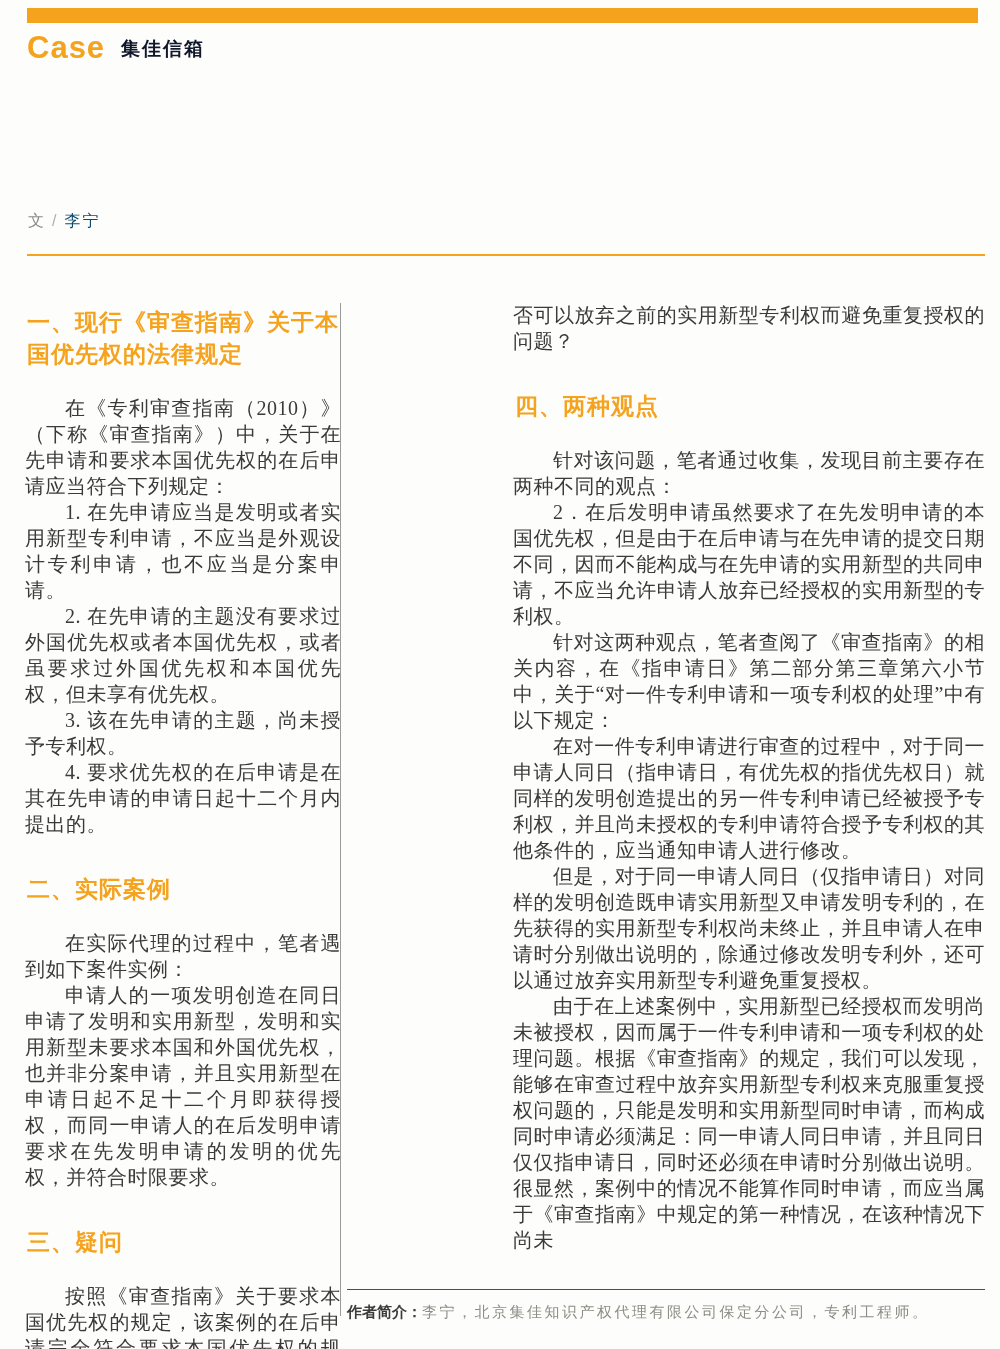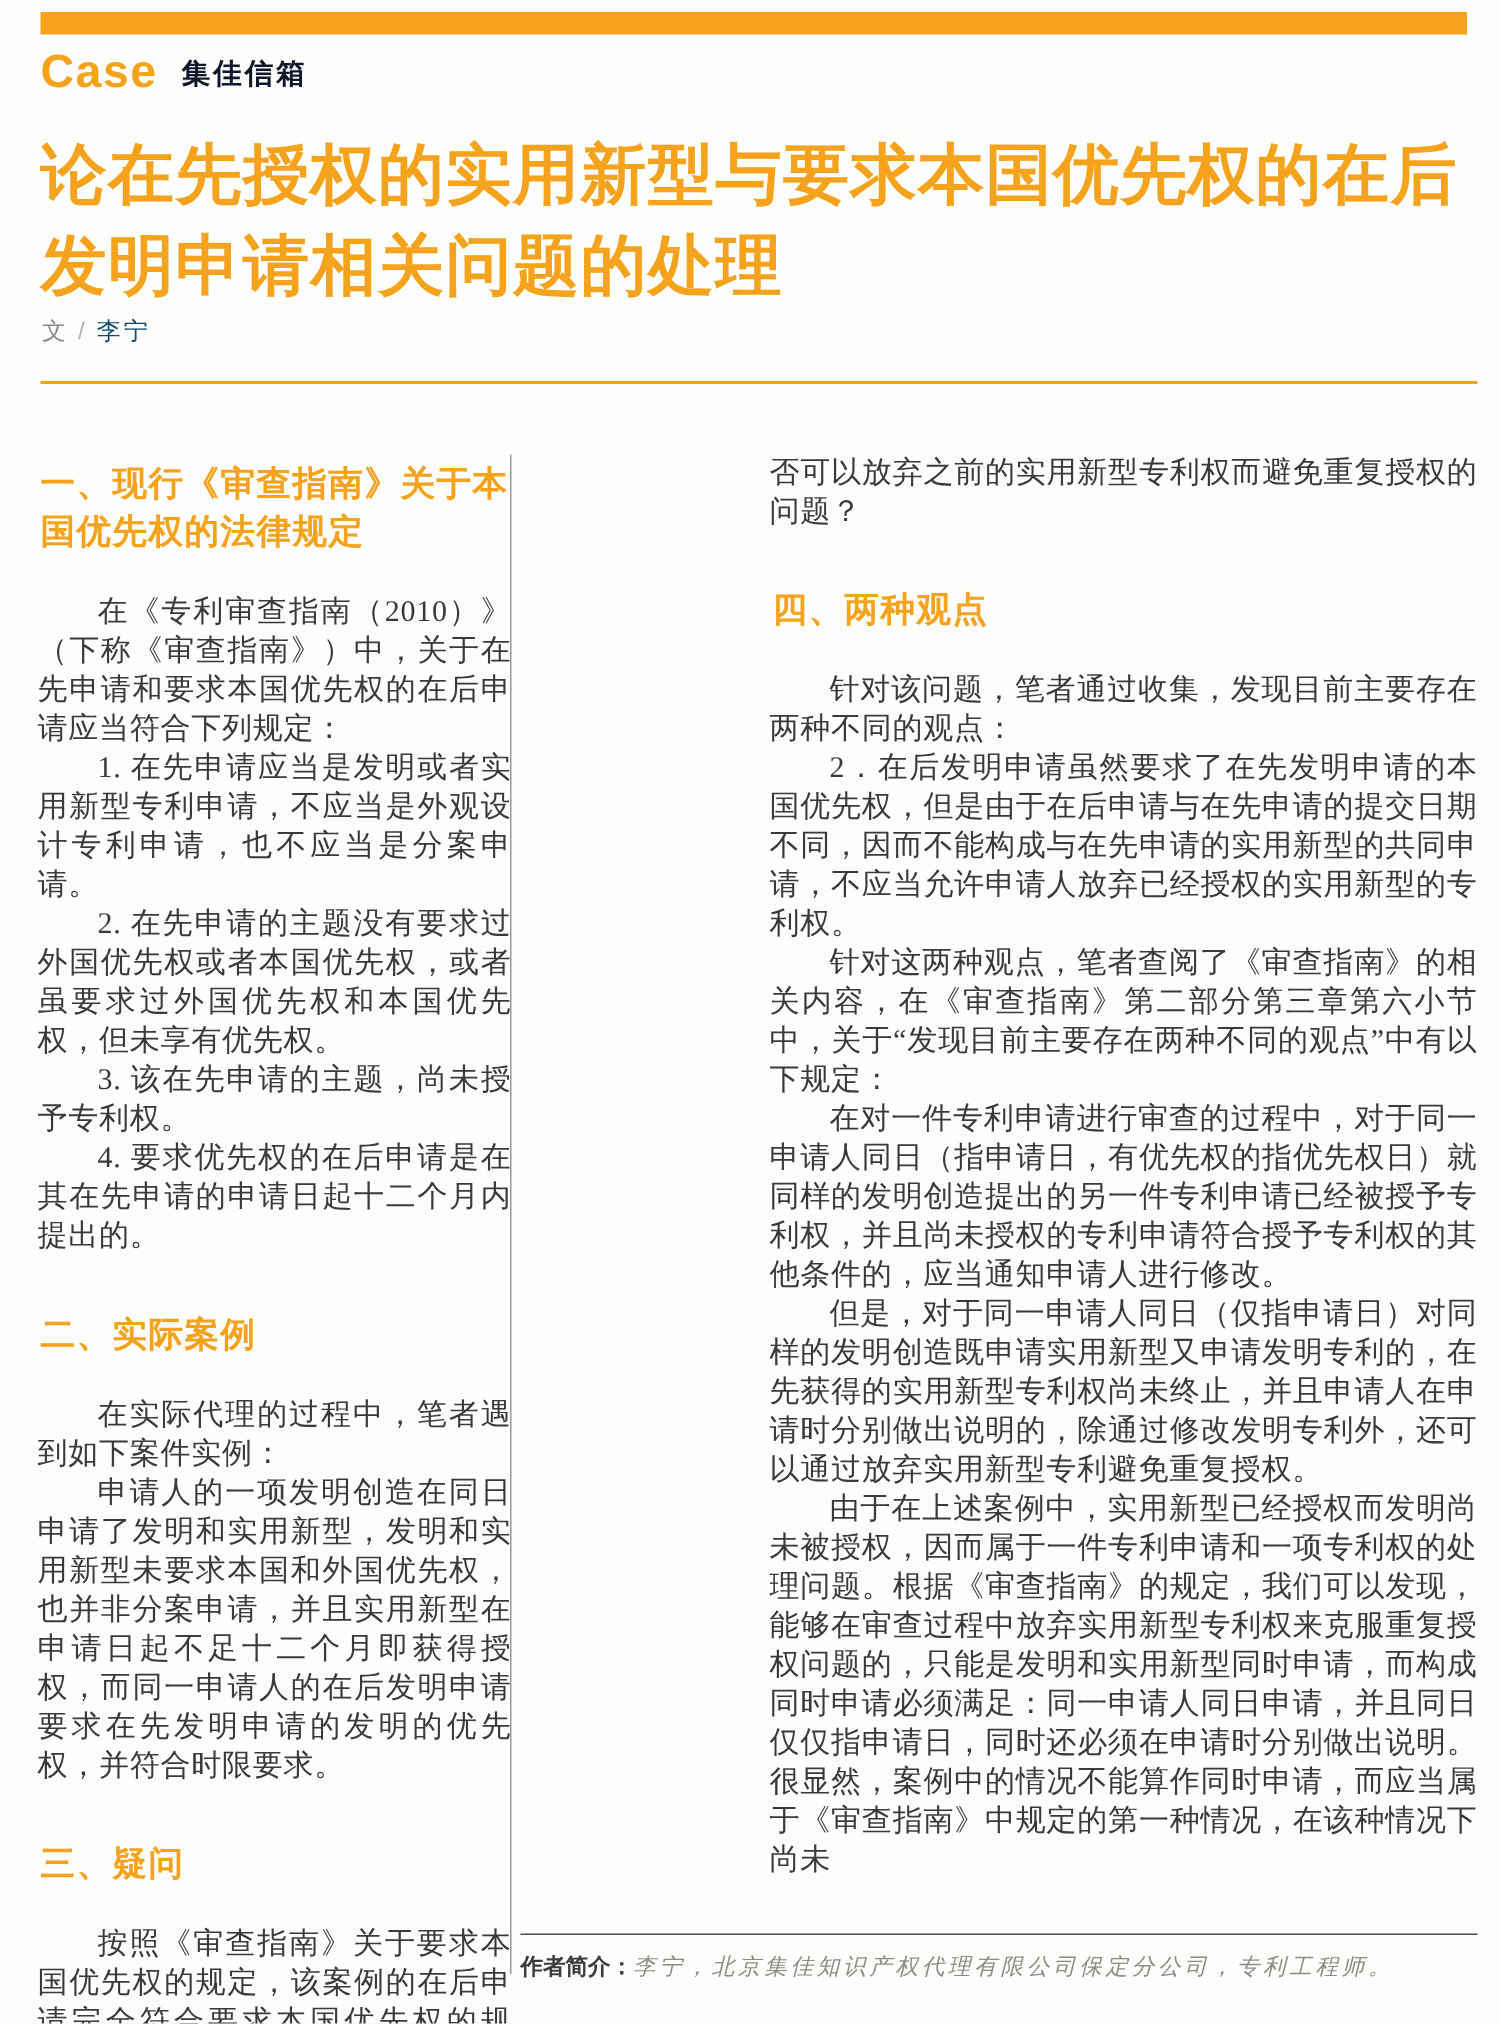--- a/index.html
+++ b/index.html
@@ -120,41 +120,36 @@
     width:640px;
     font-size:15px;
     line-height:22px;
   }
   .fn-label{
     font-family:"Liberation Sans","DejaVu Sans",sans-serif;
     font-weight:bold;
     color:#3c3c3c;
   }
   .fn-text{
-    font-style:italic;
     color:var(--muted);
     letter-spacing:2.5px;
     text-align:right;
   }
 </style>
 </head>
 <body>
 
 <div class="page">
 
   <div class="topbar"></div>
 
   <div class="masthead">
     <span class="case-tag">Case</span><span class="case-label">集佳信箱</span>
   </div>
 
-  <h1 class="title">
-    <span class="tline">论在先授权的实用新型与要求本国优先权的在后</span>
-    <span class="tline">发明申请相关问题的处理</span>
-  </h1>
 
   <div class="byline">
     <span class="by-prefix">文</span><span class="by-sep">/</span><span class="by-author">李宁</span>
   </div>
 
   <div class="hrule"></div>
 
   <div class="vdivider"></div>
 
   <div class="col col-left">
@@ -173,21 +168,21 @@
     <p>按照《审查指南》关于要求本国优先权的规定，该案例的在后申请完全符合要求本国优先权的规定，应当准许在后发明申请要求在先发明申请的优先权。若是在后发明申请满足授权条件的话，就会出现问题：若在后发明申请中要求保护的技术方案包含与已授权实用新型专利相同的技术方案，那么是</p>
   </div>
 
   <div class="col col-right">
     <p class="noindent">否可以放弃之前的实用新型专利权而避免重复授权的问题？</p>
 
     <h2>四、两种观点</h2>
     <p>针对该问题，笔者通过收集，发现目前主要存在两种不同的观点：</p>
     <p>2．在后发明申请虽然要求了在先发明申请的本国优先权，但是由于在后申请与在先申请的提交日期不同，因而不能构成与在先申请的实用新型的共同申请，不应当允许申请人放弃已经授权的实用新型的专利权。</p>
 
-    <p>针对这两种观点，笔者查阅了《审查指南》的相关内容，在《审查指南》第二部分第三章第六小节中，关于“发现目前主要存在两种不同的观点”中有以下规定：</p>
+    <p>针对这两种观点，笔者查阅了《审查指南》的相关内容，在《指申请日》第二部分第三章第六小节中，关于“对一件专利申请和一项专利权的处理”中有以下规定：</p>
     <p>在对一件专利申请进行审查的过程中，对于同一申请人同日（指申请日，有优先权的指优先权日）就同样的发明创造提出的另一件专利申请已经被授予专利权，并且尚未授权的专利申请符合授予专利权的其他条件的，应当通知申请人进行修改。</p>
     <p>但是，对于同一申请人同日（仅指申请日）对同样的发明创造既申请实用新型又申请发明专利的，在先获得的实用新型专利权尚未终止，并且申请人在申请时分别做出说明的，除通过修改发明专利外，还可以通过放弃实用新型专利避免重复授权。</p>
     <p>由于在上述案例中，实用新型已经授权而发明尚未被授权，因而属于一件专利申请和一项专利权的处理问题。根据《审查指南》的规定，我们可以发现，能够在审查过程中放弃实用新型专利权来克服重复授权问题的，只能是发明和实用新型同时申请，而构成同时申请必须满足：同一申请人同日申请，并且同日仅仅指申请日，同时还必须在申请时分别做出说明。很显然，案例中的情况不能算作同时申请，而应当属于《审查指南》中规定的第一种情况，在该种情况下尚未</p>
   </div>
 
   <div class="footrule"></div>
 
   <div class="footnote">
     <span class="fn-label">作者简介：</span><span class="fn-text">李宁，北京集佳知识产权代理有限公司保定分公司，专利工程师。</span>
   </div>

